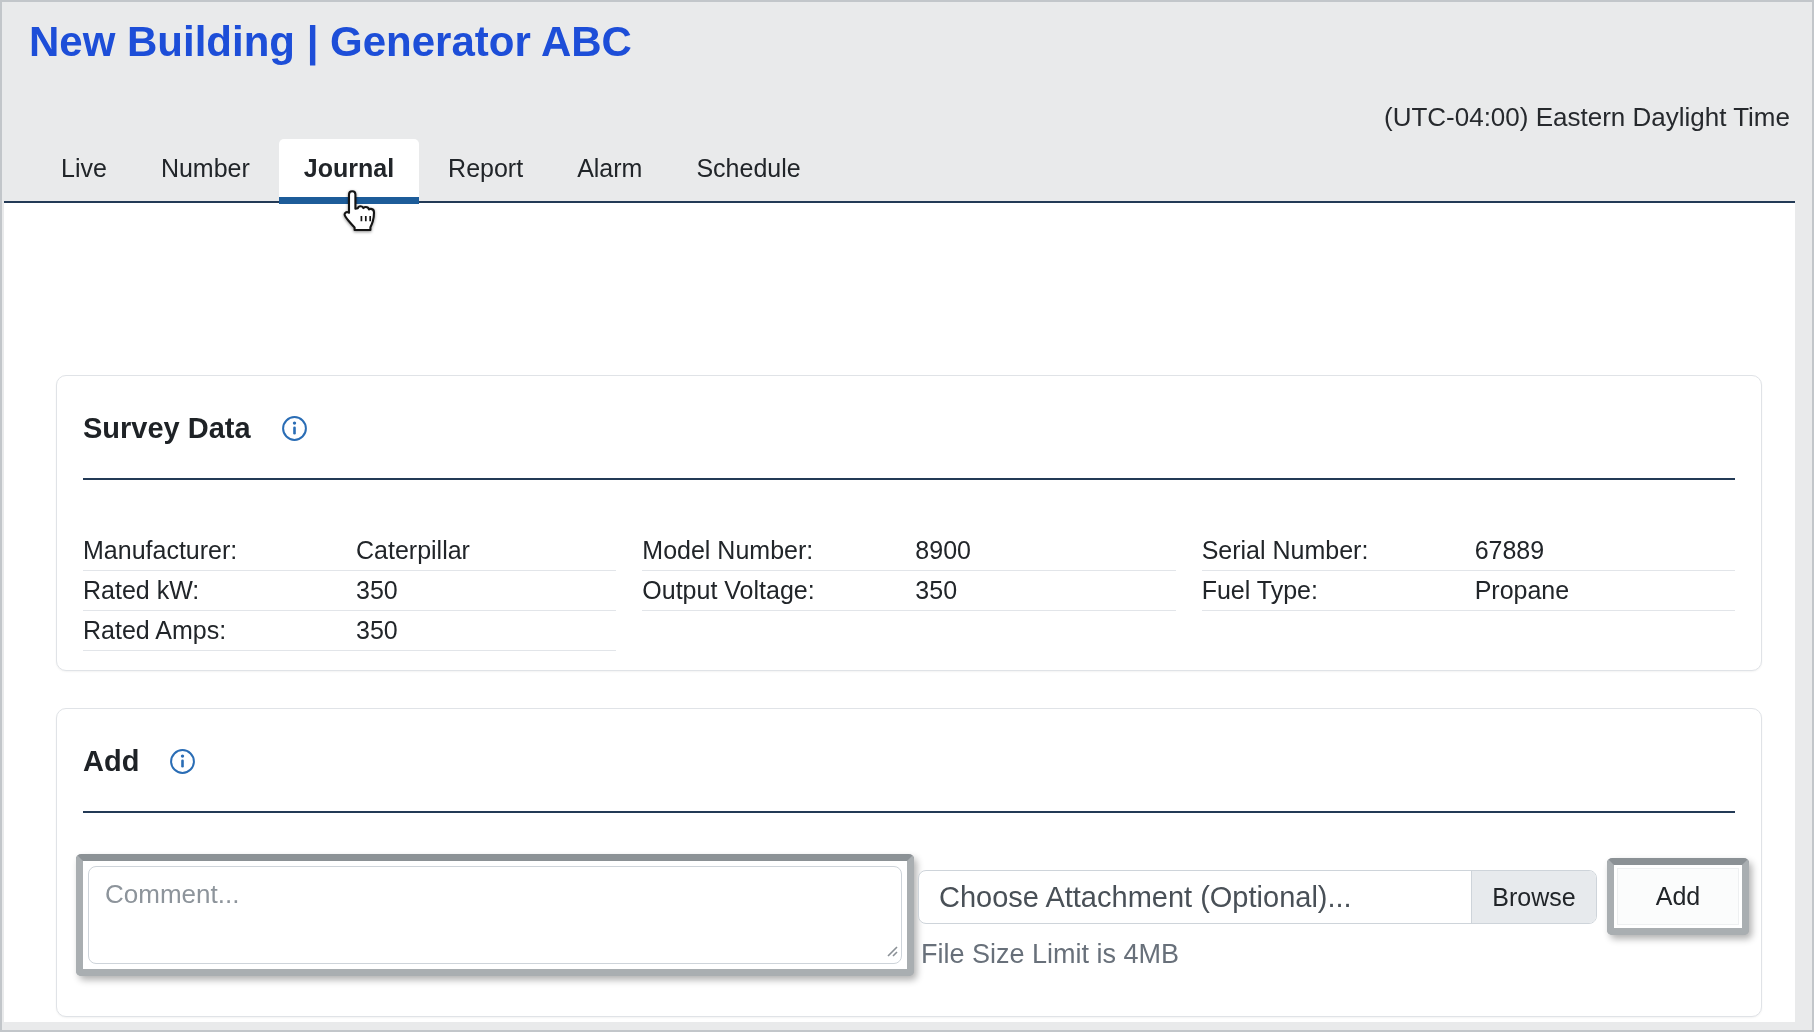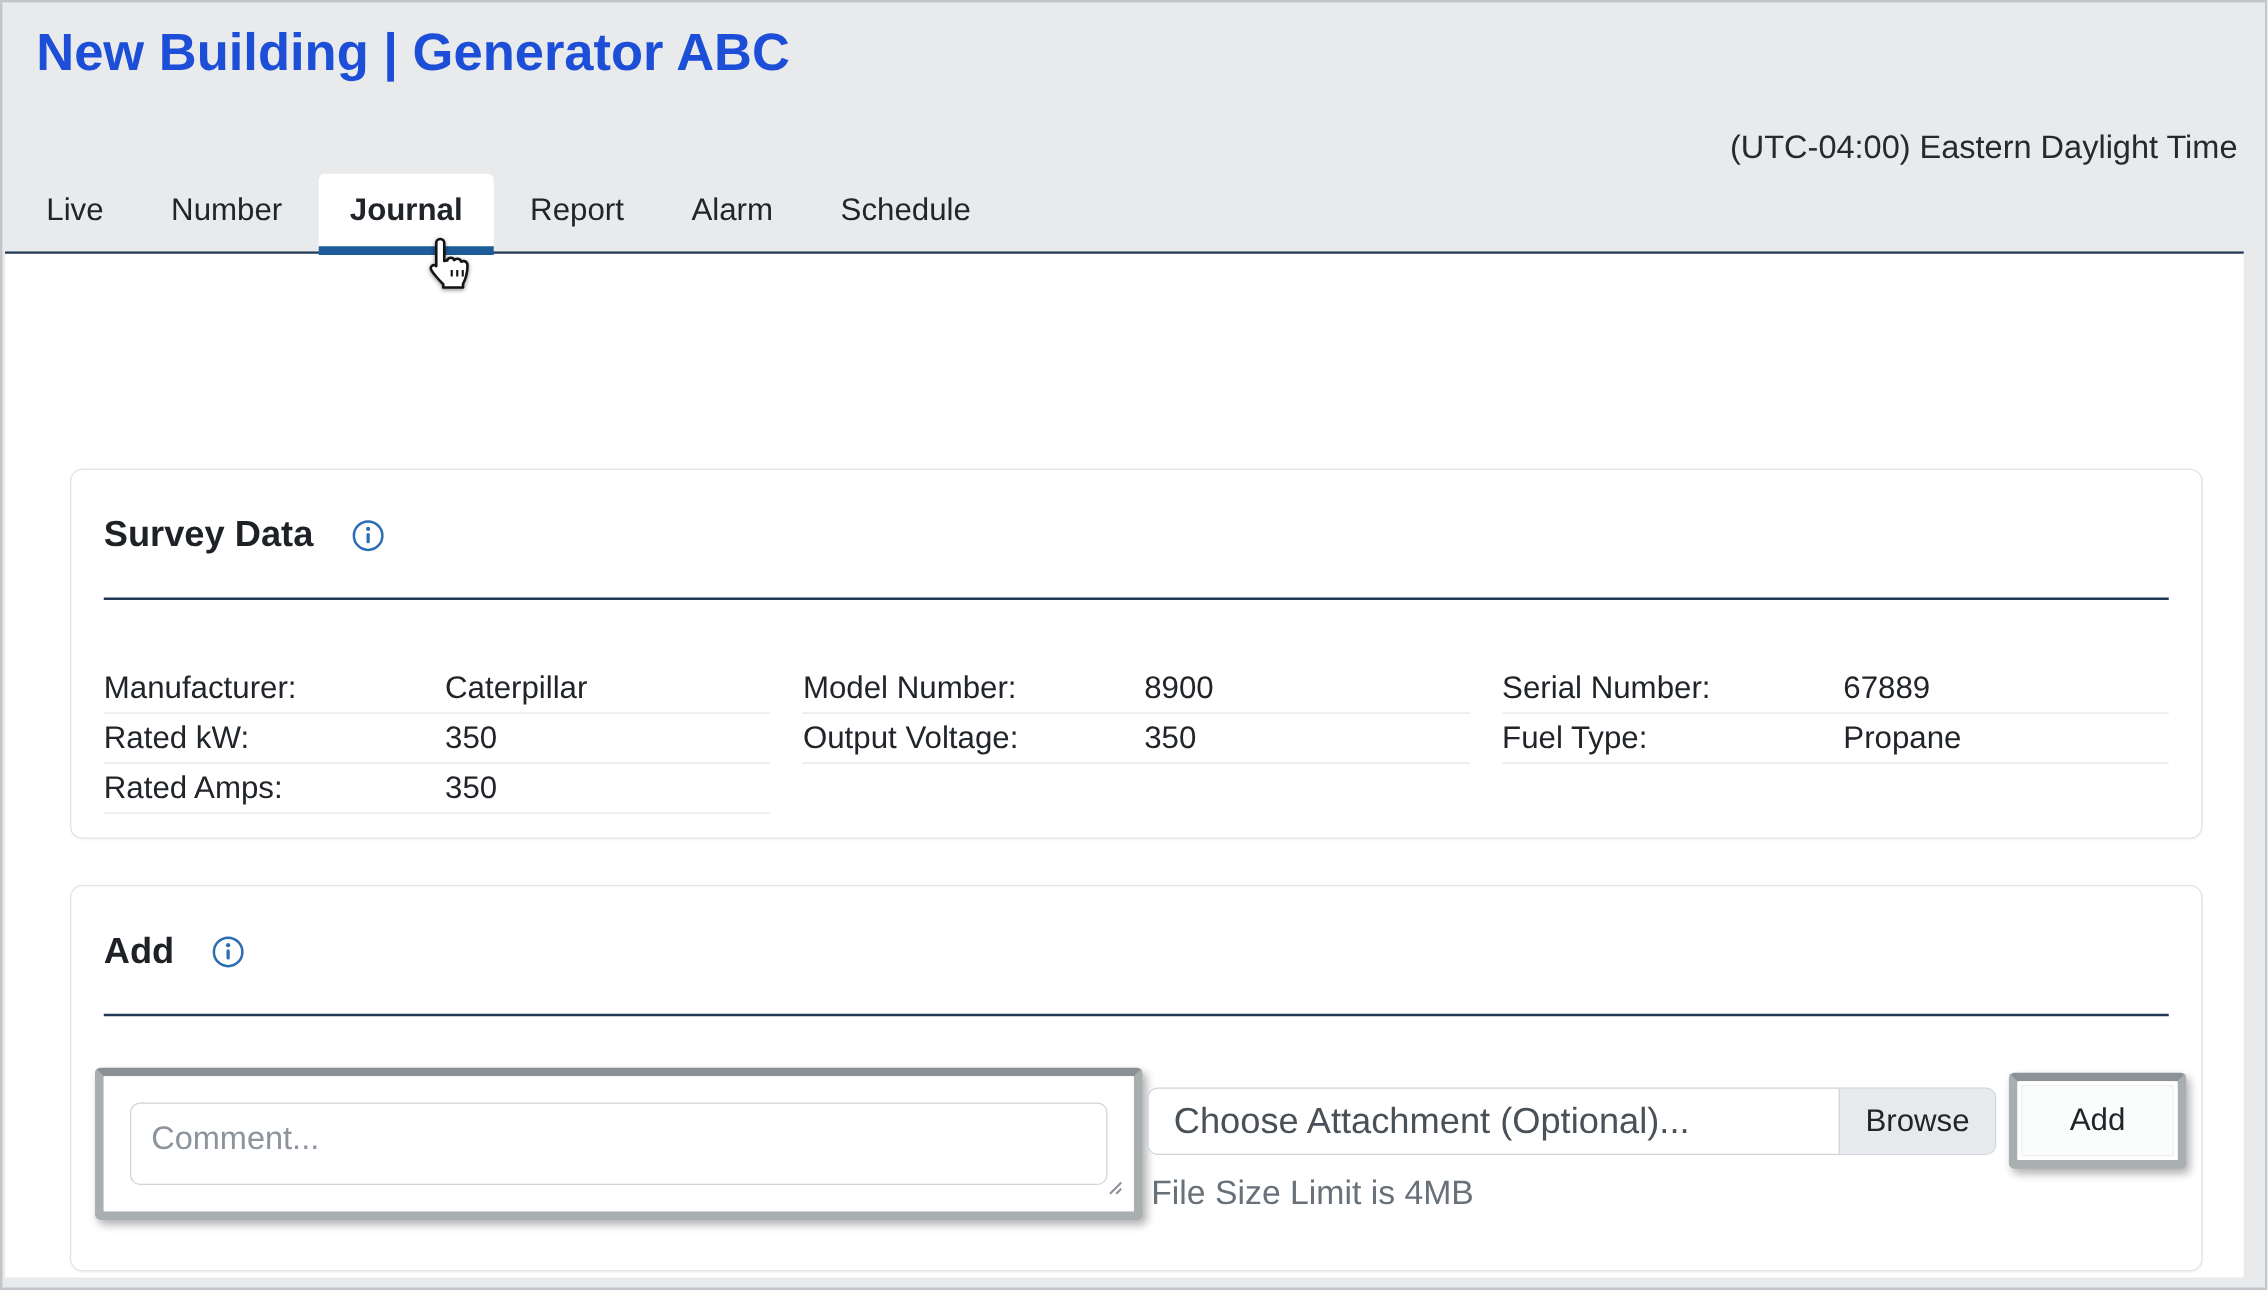--- a/index.html
+++ b/index.html
@@ -20,21 +20,21 @@
 
   .page-title {
     position:absolute; left:27px; top:20px; margin:0;
     font-size:42px; font-weight:700; line-height:40px; color:#1d4ed8;
   }
   .timezone {
     position:absolute; right:22px; top:100px;
     font-size:26px; color:#26292d;
   }
 
-  .tabs { position:absolute; left:8px; bottom:0; display:flex; align-items:flex-end; z-index:3; }
+  .tabs { position:absolute; left:32px; bottom:0; display:flex; align-items:flex-end; z-index:3; }
   .tab {
     margin:0 27px; padding:15px 0 19px;
     font-size:25px; line-height:28px; color:#212529; cursor:pointer; white-space:nowrap;
   }
   .tab.active {
     background:#ffffff; font-weight:700;
     padding:15px 25px 19px; margin:0 2px;
     border-radius:5px 5px 0 0; position:relative;
   }
   .tab.active::after {
@@ -68,21 +68,21 @@
   .field-label { width:273px; flex:none; color:#212529; }
   .field-value { flex:1; color:#212529; }
 
   
   .hl-frame {
     position:absolute; background:#fff;
     border:7px solid #a9aeb1; border-top-color:#8b9195; border-radius:5px;
     box-shadow:3px 4px 7px rgba(0,0,0,0.30);
   }
 
-  .comment-frame { left:19px; top:145px; width:838px; height:122px; padding:21px; }
+  .comment-frame { left:19px; top:145px; width:838px; height:122px; padding:5px; }
   .comment-frame textarea {
     display:block; width:100%; height:100%; resize:none; outline:none;
     border:1.5px solid #ced4da; border-radius:8px;
     padding:12px 16px; font-family:"Liberation Sans", sans-serif;
     font-size:26px; color:#212529; background:#fff;
   }
   .comment-frame textarea::placeholder { color:#8d949b; }
   .resize-handle { position:absolute; right:9px; bottom:8px; pointer-events:none; }
 
   .attach-group {

